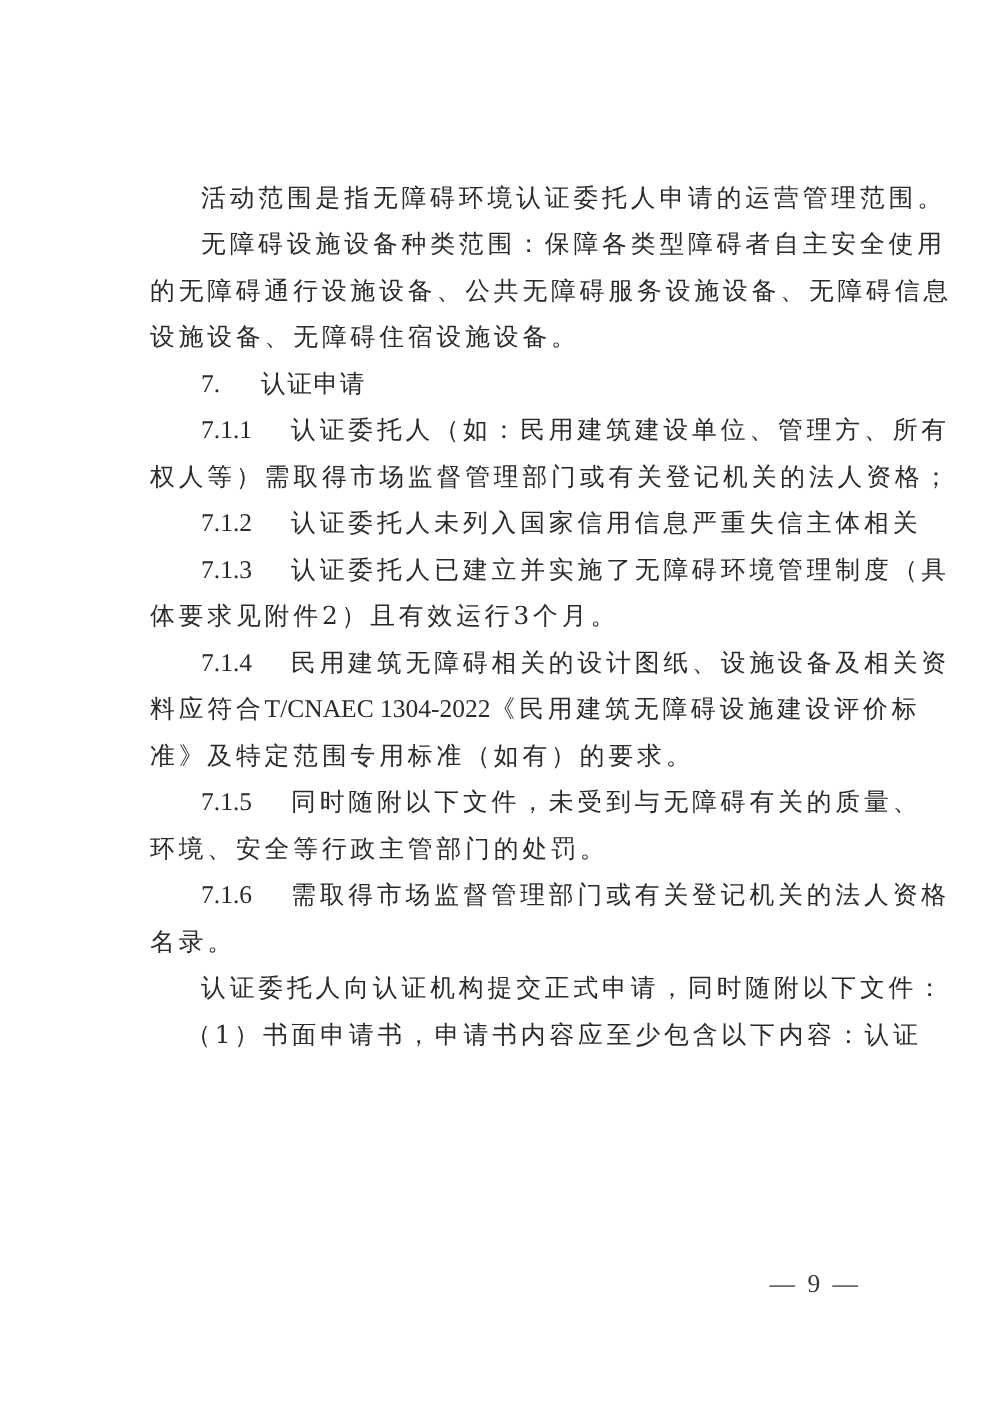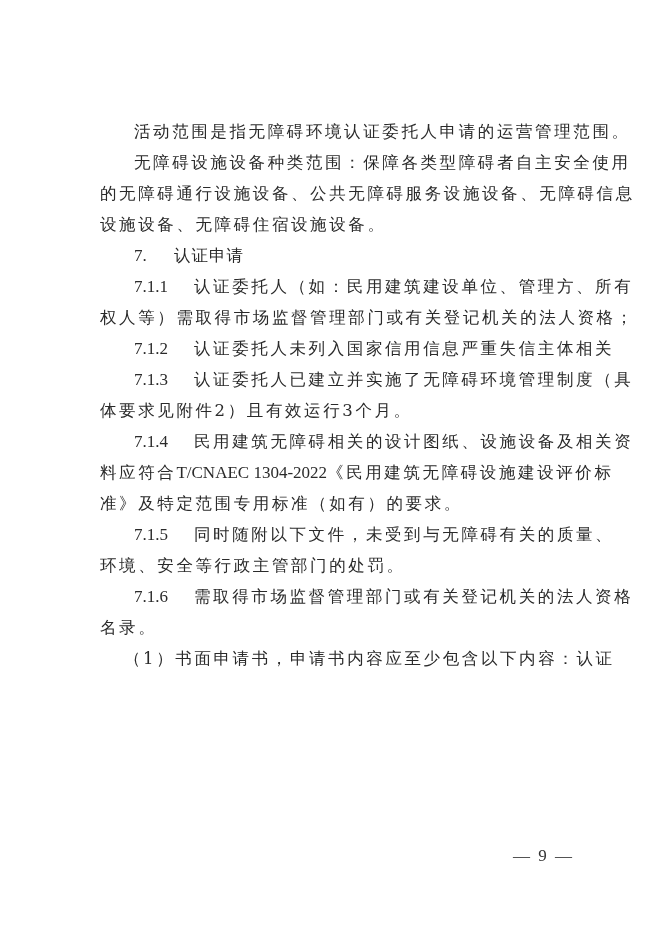--- a/index.html
+++ b/index.html
@@ -96,18 +96,19 @@
     <span class="num w-sub">7.1.5</span><span>同时随附以下文件，未受到与无障碍有关的质量、</span>
   </div>
   <div class="line">环境、安全等行政主管部门的处罚。</div>
 
   <div class="line indent">
     <span class="num w-sub">7.1.6</span><span>需取得市场监督管理部门或有关登记机关的法人资格</span>
   </div>
   <div class="line">名录。</div>
 
 
+  <div class="line indent">认证委托人向认证机构提交正式申请，同时随附以下文件：</div>
 
   <div class="line indent" style="padding-left:24px;">（1）书面申请书，申请书内容应至少包含以下内容：认证</div>
 
 </div>
 
 <div class="page-number">— 9 —</div>
 
 </body></html>

